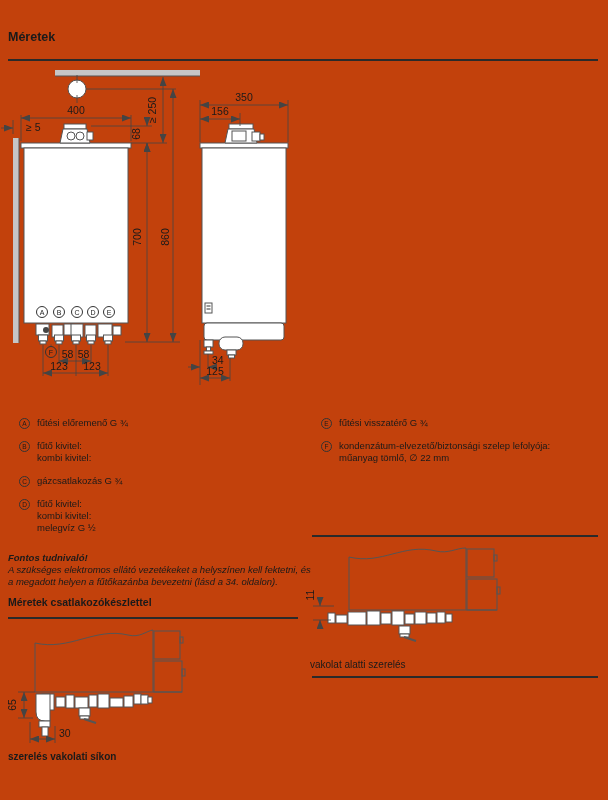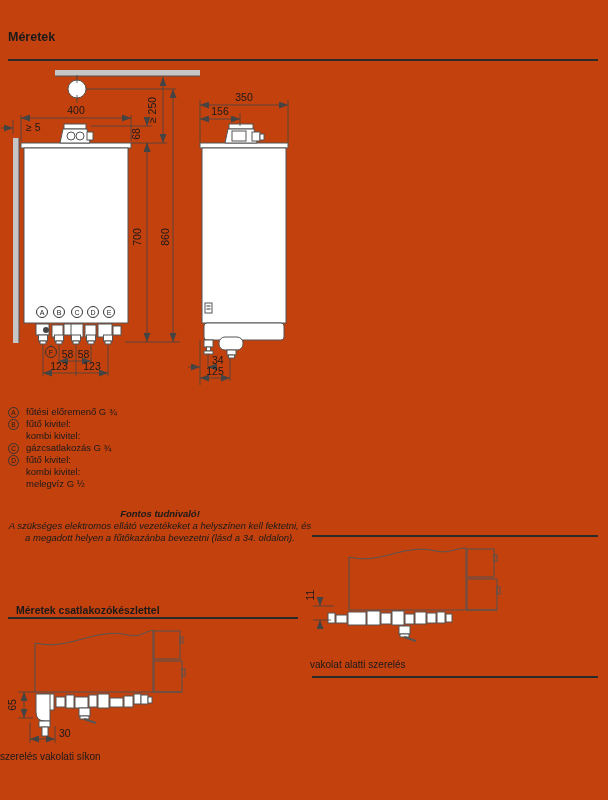--- a/index.html
+++ b/index.html
@@ -20,32 +20,32 @@
   .oln{stroke:#555;stroke-width:1;fill:none;}
   .dl{stroke:#444;stroke-width:0.8;fill:none;}
   .hatch{fill:#c6c6c6;stroke:none;}
   .dk{stroke:#333;stroke-width:1;fill:none;}
   svg text{fill:#1a1a1a;font-family:"Liberation Sans",sans-serif;font-size:10.5px;}
   svg text.cl{font-size:7px;}
   
   .legend{position:absolute;top:406px;font-size:9.5px;line-height:12px;}
   .legend-left{left:8px;width:296px;}
   .legend-right{left:310px;width:292px;}
-  .lg-item{display:flex;gap:7px;margin:0;}
+  .lg-item{display:flex;gap:7px;margin:11px;}
   .lg-key{width:11px;flex:0 0 11px;}
   .lg-circle{display:inline-flex;align-items:center;justify-content:center;
              width:9px;height:9px;border:1px solid #333;border-radius:50%;
              font-size:6.5px;line-height:9px;margin-top:1px;}
   .lg-lines{flex:1;}
   
-  .note{position:absolute;left:8px;top:508px;width:304px;font-size:9.5px;line-height:12px;font-style:italic;text-align:center;}
+  .note{position:absolute;left:8px;top:552px;width:304px;font-size:9.5px;line-height:12px;font-style:italic;}
   .note-title{font-weight:bold;}
-  .section2{position:absolute;left:8px;top:596px;font-size:10.5px;font-weight:bold;margin:8px;}
+  .section2{position:absolute;left:8px;top:596px;font-size:10.5px;font-weight:bold;margin:0;}
   .caption{position:absolute;font-size:10px;}
-  .caption-flush{left:0;top:751px;}
+  .caption-flush{left:8px;top:751px;font-weight:bold;}
   .caption-concealed{left:310px;top:659px;}
 </style>
 </head>
 <body>
 
 <div class="page">
 
   <h1 class="title">Méretek</h1>
   <div class="rule rule-top"></div>
 
@@ -231,20 +231,34 @@
     <div class="lg-item">
       <span class="lg-key"><span class="lg-circle">D</span></span>
       <div class="lg-lines">
         <div>fűtő kivitel:</div>
         <div>kombi kivitel:</div>
         <div>melegvíz G ½</div>
       </div>
     </div>
   </div>
 
+  <div class="legend legend-right">
+    <div class="lg-item">
+      <span class="lg-key"><span class="lg-circle">E</span></span>
+      <div class="lg-lines">
+          <div>fűtési visszatérő G ¾</div>
+        </div>
+    </div>
+    <div class="lg-item">
+      <span class="lg-key"><span class="lg-circle">F</span></span>
+      <div class="lg-lines">
+          <div>kondenzátum-elvezető/biztonsági szelep lefolyója: műanyag tömlő, ∅ 22 mm</div>
+        </div>
+    </div>
+  </div>
 
   <div class="note">
     <div class="note-title">Fontos tudnivaló!</div>
     <div class="note-body">A szükséges elektromos ellátó vezetékeket a helyszínen kell fektetni, és a megadott helyen a fűtőkazánba bevezetni (lásd a  34. oldalon).</div>
   </div>
 
   <h2 class="section2">Méretek csatlakozókészlettel</h2>
   <div class="rule rule-left-mid"></div>
   <div class="rule rule-right-top"></div>
 

